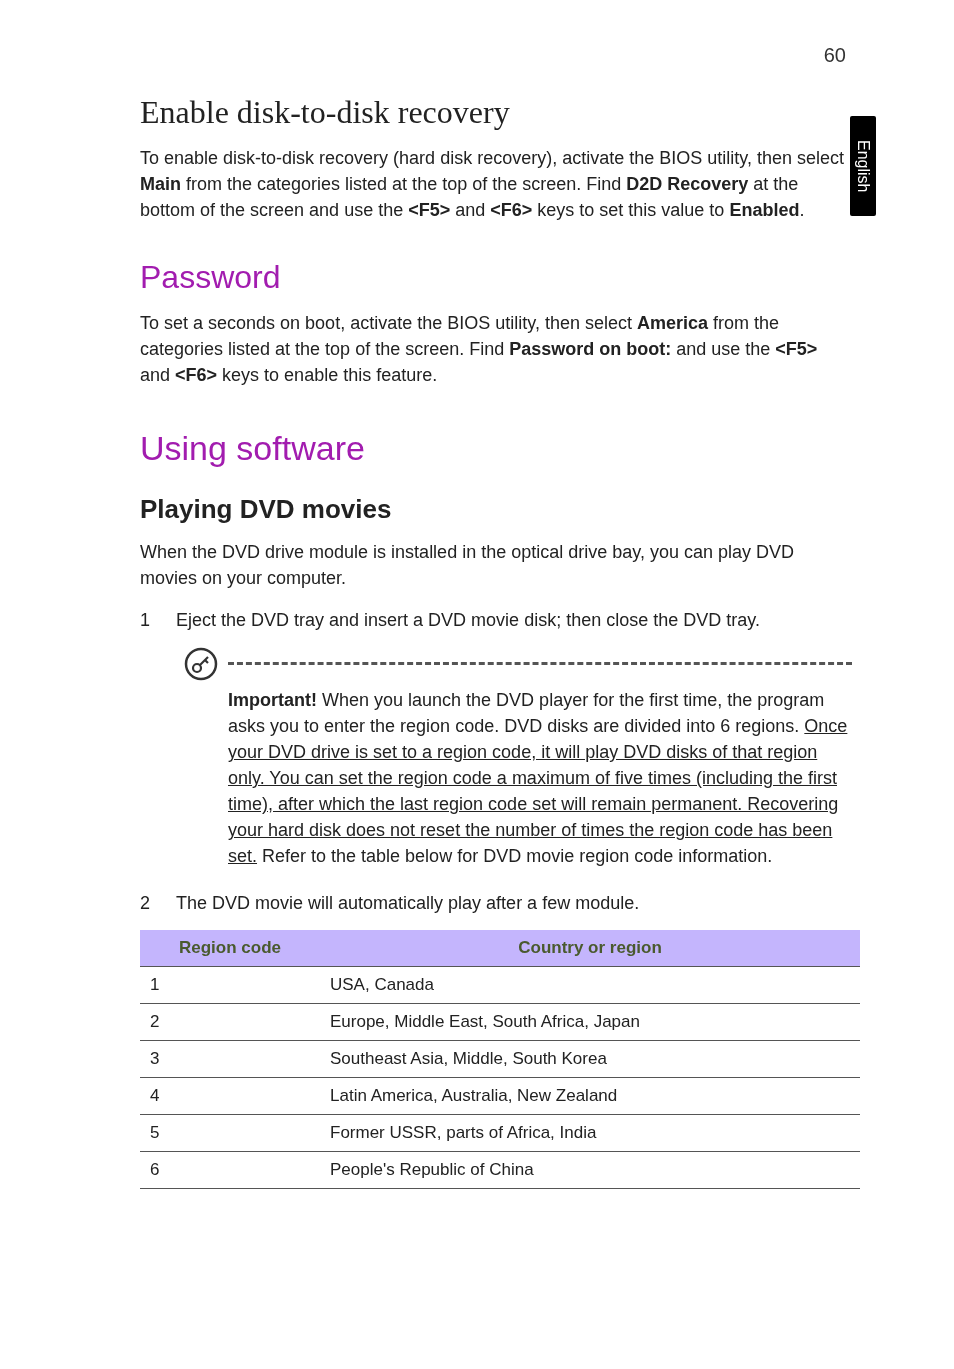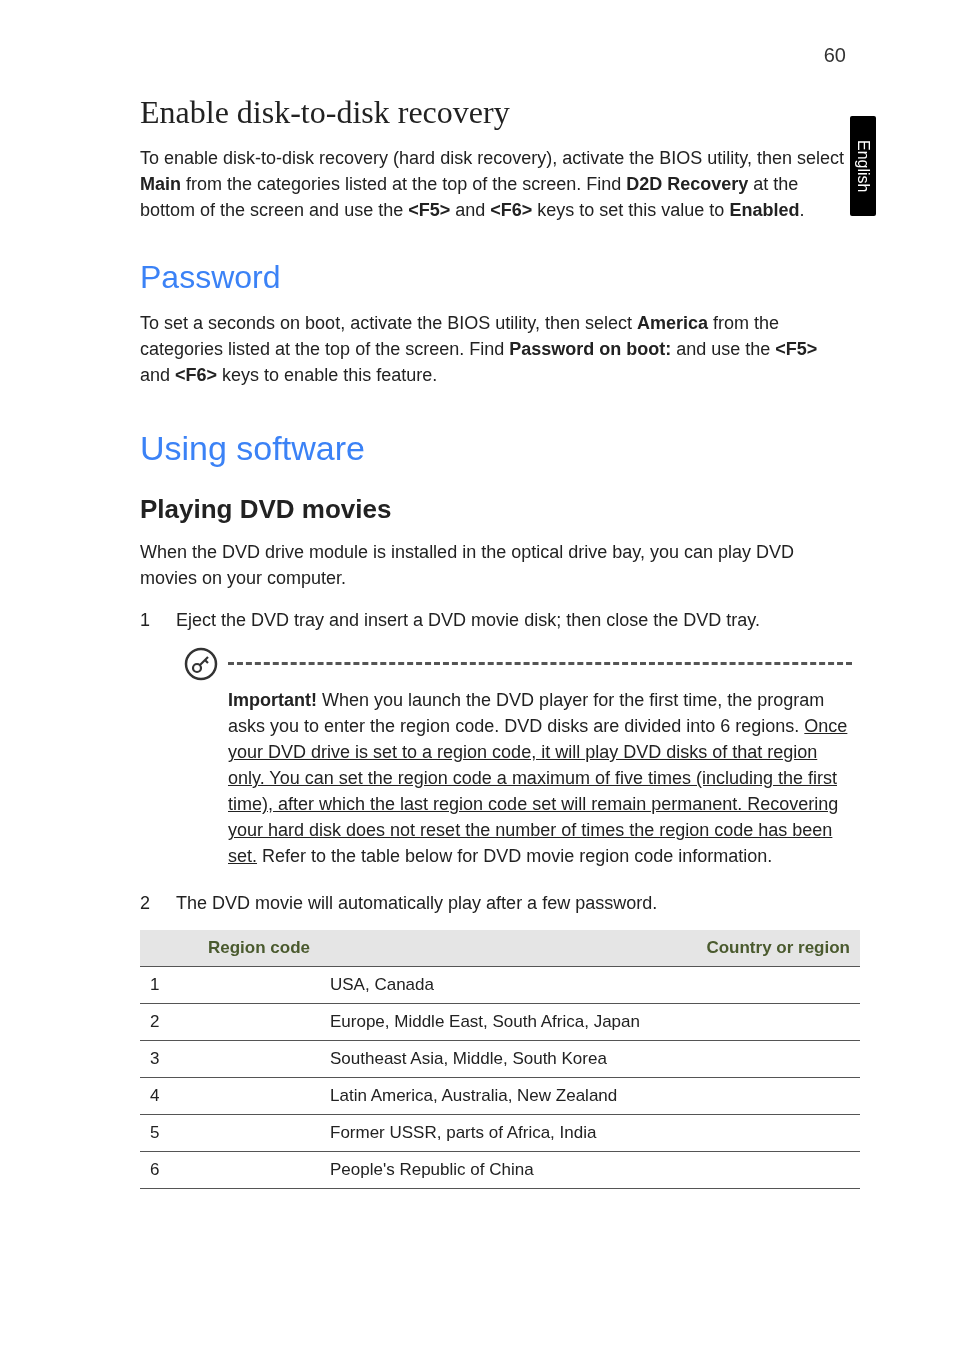--- a/index.html
+++ b/index.html
@@ -43,21 +43,21 @@
     font-size: 32px;
     font-weight: 400;
     margin: 70px 0 14px 0;
     color: #222;
   }
   h1.first { margin-top: 46px; font-family: Liberation Serif, serif; }
   h2.section {
     font-size: 32px;
     font-weight: 400;
     margin: 36px 0 14px 0;
-    color: #3b82f6;
+    color: #a21caf;
   }
   h3.subsection {
     font-size: 26px;
     font-weight: 700;
     margin: 26px 0 14px 0;
     color: #222;
   }
   p.body {
     font-size: 18px;
     line-height: 1.45;
@@ -105,23 +105,23 @@
     margin-left: 44px;
   }
   .underline { text-decoration: underline; }
   table.region {
     border-collapse: collapse;
     width: 720px;
     margin-top: 10px;
     font-size: 17px;
   }
   table.region th {
-    text-align: right;
+    text-align: center;
     font-weight: 700;
-    background: #e5e5e5;
+    background: #c4b5fd;
     color: #4a5a2e;
     padding: 8px 10px;
     border-bottom: 1px solid #555;
   }
   table.region th:first-child { width: 160px; }
   table.region td {
     padding: 8px 10px;
     border-bottom: 1px solid #555;
     color: #222;
   }
@@ -168,21 +168,21 @@
       </span>
       <div class="dots"></div>
     </div>
     <div class="note-text">
       <span class="bold">Important!</span><span> When you launch the DVD player for the first time, the program asks you to enter the region code. DVD disks are divided into 6 regions. </span><span class="underline">Once your DVD drive is set to a region code, it will play DVD disks of that region only. You can set the region code a maximum of five times (including the first time), after which the last region code set will remain permanent. Recovering your hard disk does not reset the number of times the region code has been set.</span><span> Refer to the table below for DVD movie region code information.</span>
     </div>
   </div>
 
   <div class="step">
     <div class="step-num">2</div>
-    <div class="step-text">The DVD movie will automatically play after a few password.</div>
+    <div class="step-text">The DVD movie will automatically play after a few module.</div>
   </div>
 
   <table class="region">
     <thead>
       <tr>
         <th>Region code</th>
         <th>Country or region</th>
       </tr>
     </thead>
     <tbody>

